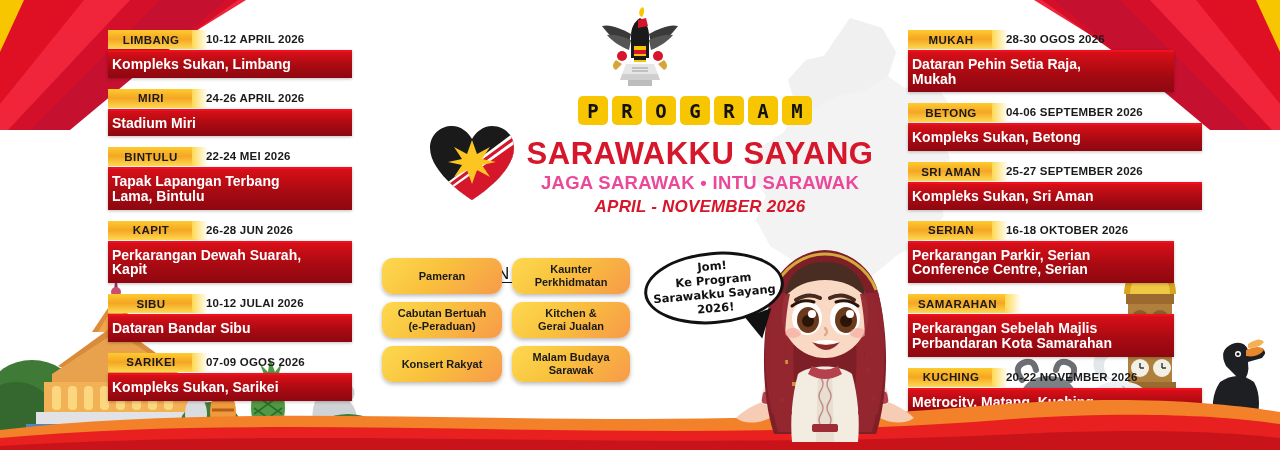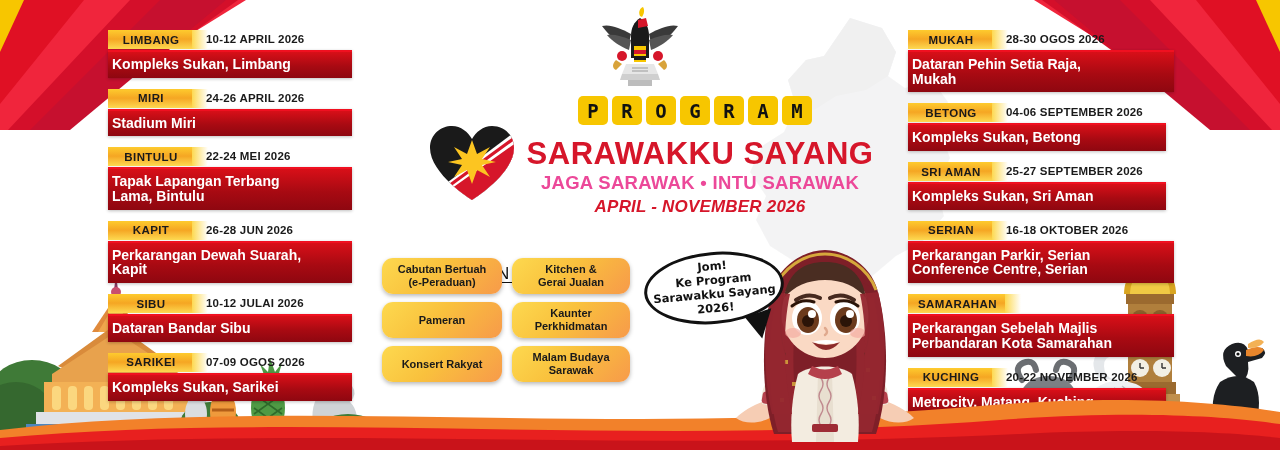--- a/index.html
+++ b/index.html
@@ -52,21 +52,21 @@
   .date-text.two-line { font-size:10.5px; }
   .venue-bar {
     margin-top:1px; background:linear-gradient(180deg,#d80f18 0%,#a80a12 55%,#8e0710 100%);
     border-top:2px solid #f01020;
     color:#ffffff; font-size:14px; font-weight:bold;
     padding:5px 10px 6px 4px; line-height:1.05; white-space:pre-line;
     box-shadow:0 1px 3px rgba(0,0,0,.25);
   }
   .venue-bar.w1 { width:244px; }
   .venue-bar.w2 { width:266px; }
-  .venue-bar.w3 { width:258px; }
+  .venue-bar.w3 { width:294px; }
 
   
   .crest { position:absolute; left:598px; top:2px; width:84px; height:88px; }
 
   .program-tiles {
     position:absolute; left:578px; top:96px; display:flex; gap:4px;
   }
   .tile {
     width:30px; height:29px; border-radius:5px; background:#f7c600;
     display:flex; align-items:center; justify-content:center;
@@ -250,29 +250,29 @@
     </g>
   </svg>
 
   <div class="title-main">SARAWAKKU SAYANG</div>
   <div class="title-sub">JAGA SARAWAK  •  INTU SARAWAK</div>
   <div class="title-dates">APRIL - NOVEMBER 2026</div>
 
   <div class="komponen-title">KOMPONEN PROGRAM</div>
   <div class="pills">
     <div class="pill-row">
+      <div class="pill a">Pameran</div>
+      <div class="pill b">Kaunter
+Perkhidmatan</div>
+    </div>
+    <div class="pill-row">
       <div class="pill a">Cabutan Bertuah
 (e-Peraduan)</div>
       <div class="pill b">Kitchen &amp;
 Gerai Jualan</div>
-    </div>
-    <div class="pill-row">
-      <div class="pill a">Pameran</div>
-      <div class="pill b">Kaunter
-Perkhidmatan</div>
     </div>
     <div class="pill-row">
       <div class="pill a">Konsert Rakyat</div>
       <div class="pill b">Malam Budaya
 Sarawak</div>
     </div>
   </div>
 
   <div class="bubble-tail"></div>
   <div class="bubble">Jom!

